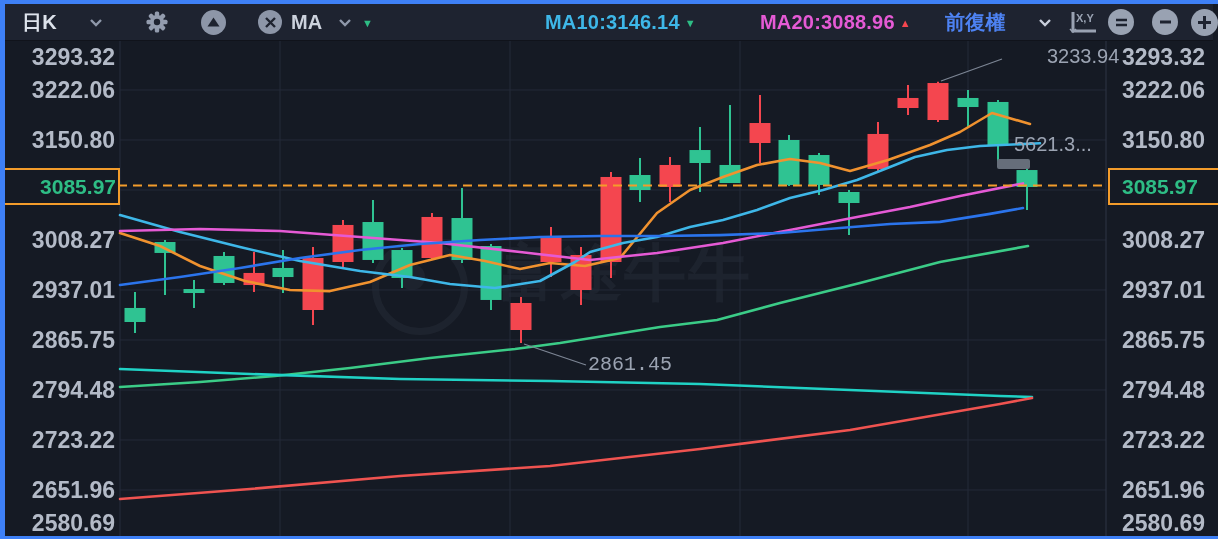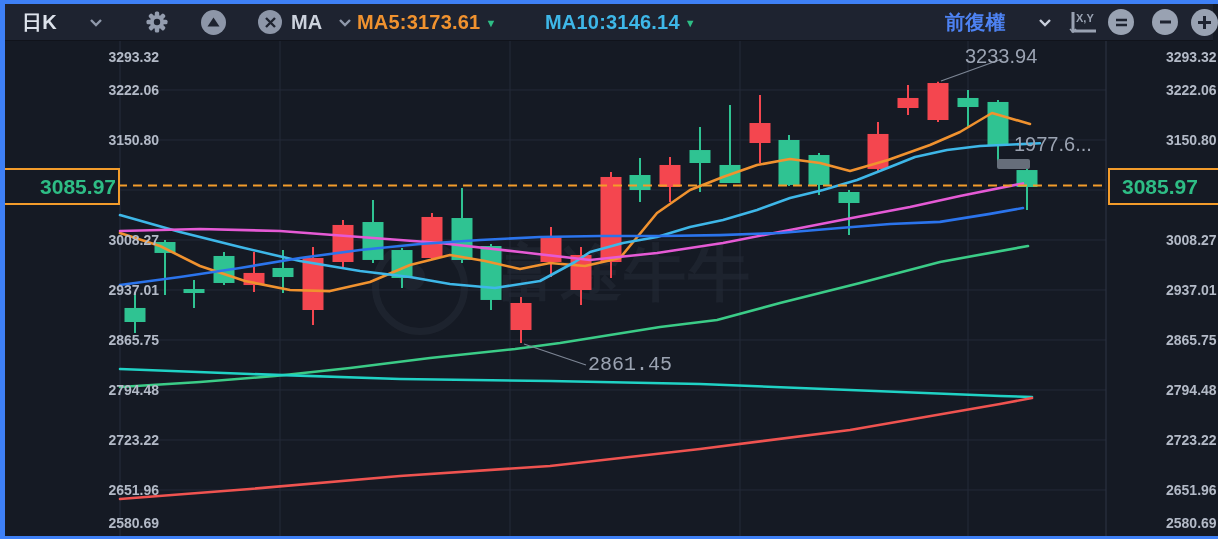--- a/index.html
+++ b/index.html
@@ -29,31 +29,31 @@
   #watermark{position:absolute;left:372px;top:225px;display:flex;align-items:center;z-index:1;
     color:rgba(205,215,235,0.05);pointer-events:none;}
   #watermark-logo{width:82px;height:82px;border:7px solid rgba(205,215,235,0.05);border-radius:50%;
     margin-right:28px;position:relative;top:14px;}
   #watermark-logo:after{content:"";position:absolute;left:20px;top:18px;width:26px;height:26px;
     border-radius:50%;background:rgba(205,215,235,0.05);}
   #watermark-text{font-size:62px;font-weight:700;letter-spacing:2px;}
 
   #chart-svg{position:absolute;left:0;top:0;width:1218px;height:539px;z-index:5;}
 
-  .axis-label{position:absolute;font-size:14px;font-weight:700;color:#b3bac7;line-height:24px;z-index:10;margin-left:44px;}
+  .axis-label{position:absolute;font-size:23px;font-weight:700;color:#b3bac7;line-height:24px;z-index:10;}
   .axis-left-label{left:0;width:115px;text-align:right;}
   .axis-right-label{left:1122px;width:94px;text-align:left;}
 
   .price-box{position:absolute;height:33px;border:2px solid #f39c2b;background:#151a24;z-index:12;
     display:flex;align-items:center;font-size:21px;font-weight:700;color:#2ebd85;}
   #price-box-left{left:2px;top:168px;width:112px;justify-content:flex-end;padding-right:2px;}
   #price-box-right{left:1108px;top:168px;width:103px;justify-content:flex-start;padding-left:12px;}
 
   .annotation{position:absolute;font-size:20px;font-weight:500;color:#9ba3b2;z-index:11;}
-  #annotation-high{left:965px;top:45px;}
+  #annotation-high{left:1047px;top:45px;}
   #annotation-near{left:1014px;top:133px;}
   #annotation-low{left:588px;top:353px;font-family:Liberation Mono, monospace;}
 </style>
 </head>
 <body>
 
 <div id="screen">
 
   <div class="border-strip" id="border-top"></div>
   <div class="border-strip" id="border-left"></div>
@@ -93,26 +93,29 @@
           </svg>
       </div>
     </div>
     <div class="tb tb-text" id="ma-label">MA</div>
     <div class="tb chev" id="chev-ma">
       <svg width="14" height="9">
           <polyline points="2,2 7,7 12,2" fill="none" stroke="#8f98aa" stroke-width="2.4"></polyline>
         </svg>
     </div>
     <div class="tb tb-text" id="ma5-label">
-      <span>MA5:3173.61</span>
       <span class="tri" style="color:#2ebd85;">▼</span>
     </div>
     <div class="tb tb-text" id="ma10-label">
       <span>MA10:3146.14</span>
       <span class="tri" style="color:#2ebd85;">▼</span>
+    </div>
+    <div class="tb tb-text" id="ma20-label">
+      <span>MA20:3088.96</span>
+      <span class="tri" style="color:#f4464f;">▲</span>
     </div>
     <div class="tb tb-text" id="adjust-label">前復權</div>
     <div class="tb chev" id="chev-adjust">
       <svg width="14" height="9">
           <polyline points="2,2 7,7 12,2" fill="none" stroke="#c8cedb" stroke-width="2.4"></polyline>
         </svg>
     </div>
     <div class="tb" style="left:1062px;text-align:right;">
       <svg width="32" height="26">
         <path d="M6,3 L6,22 L29,22" fill="none" stroke="#99a2b2" stroke-width="3"></path>
@@ -261,16 +264,16 @@
       <div class="axis-label axis-right-label" style="top: 378px;">2794.48</div>
       <div class="axis-label axis-right-label" style="top: 428px;">2723.22</div>
       <div class="axis-label axis-right-label" style="top: 478px;">2651.96</div>
       <div class="axis-label axis-right-label" style="top: 511px;">2580.69</div>
     </div>
 
   <div class="price-box" id="price-box-left">3085.97</div>
   <div class="price-box" id="price-box-right">3085.97</div>
 
   <div class="annotation" id="annotation-high">3233.94</div>
-  <div class="annotation" id="annotation-near">1977.6...</div>
+  <div class="annotation" id="annotation-near">5621.3...</div>
   <div class="annotation" id="annotation-low">2861.45</div>
 
 </div>
 
 </body></html>

